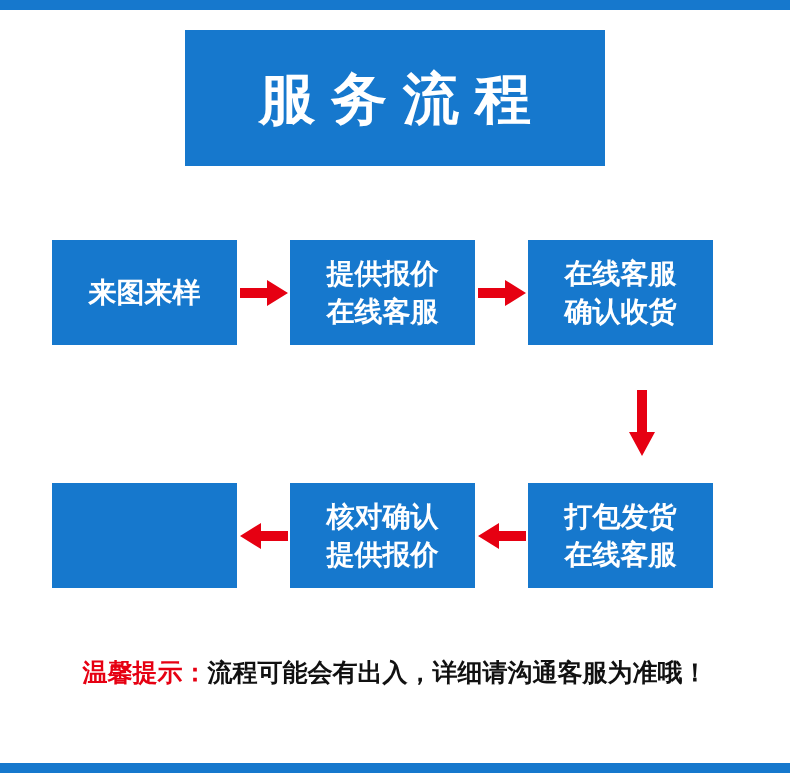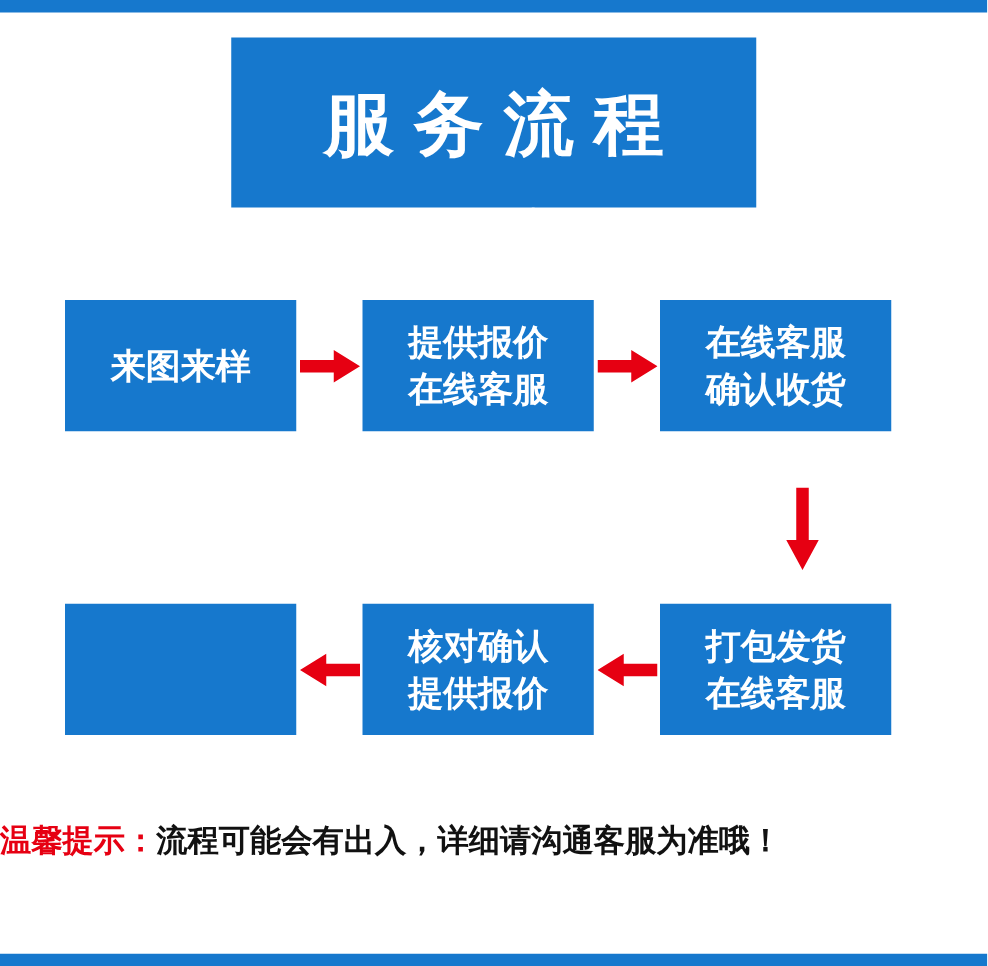--- a/index.html
+++ b/index.html
@@ -78,20 +78,21 @@
     color: var(--red, #e60012);
     line-height: 0;
   }
   .arrow svg { display: block; }
 
   .footer-note {
     position: absolute;
     left: 0;
     top: 656px;
     width: 790px;
+    text-align: center;
     font-size: 25px;
     font-weight: bold;
     color: #111111;
     white-space: nowrap;
   }
   .footer-note .label {
     color: var(--red, #e60012);
   }
 </style>
 </head>

